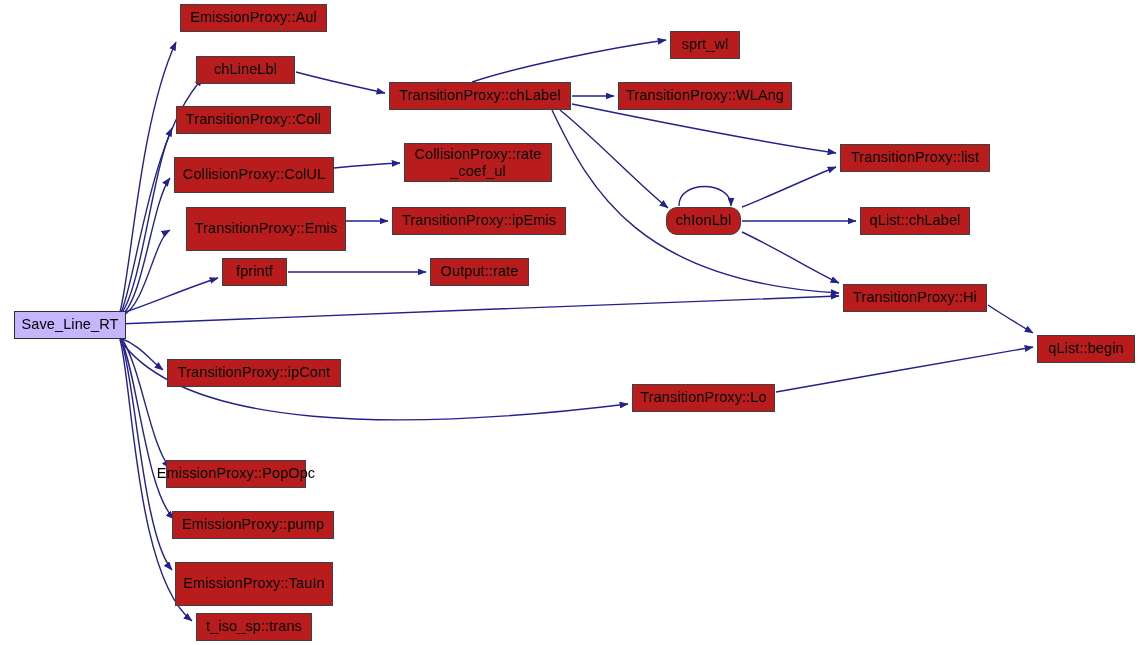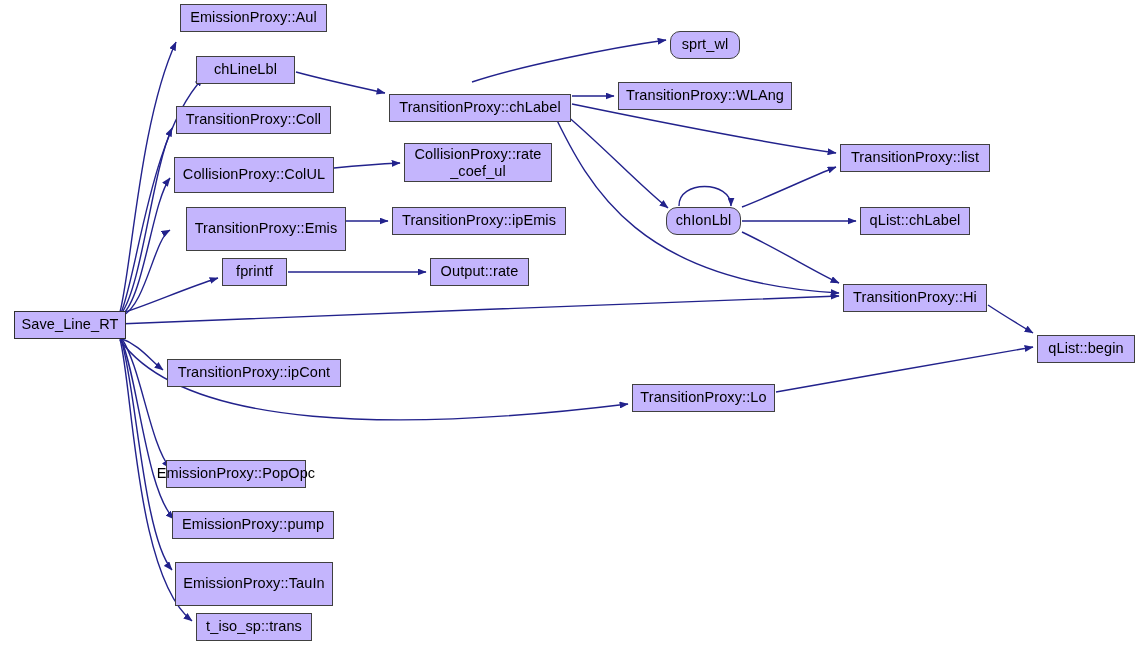--- a/index.html
+++ b/index.html
@@ -21,21 +21,21 @@
     left: 0;
     top: 0;
     width: 1141px;
     height: 645px;
     pointer-events: none;
   }
   .gnode {
     position: absolute;
     box-sizing: border-box;
     border: 1px solid #404040;
-    background: #c4b5fd;
+    background: #b91c1c;
     color: #000000;
     font-size: 14.5px;
     line-height: 1.18;
     display: flex;
     align-items: center;
     justify-content: center;
     text-align: center;
     white-space: pre;
     letter-spacing: 0.1px;
     z-index: 5;
@@ -97,26 +97,26 @@
       <div class="gnode" style="left: 196px; top: 56px; width: 99px; height: 28px;">chLineLbl</div>
       <div class="gnode" style="left: 176px; top: 106px; width: 155px; height: 28px;">TransitionProxy::Coll</div>
       <div class="gnode" style="left: 174px; top: 157px; width: 160px; height: 36px;">CollisionProxy::ColUL</div>
       <div class="gnode" style="left: 174px; top: 207px; width: 160px; height: 44px; margin-left: 12px;">TransitionProxy::Emis</div>
       <div class="gnode" style="left: 222px; top: 258px; width: 65px; height: 28px;">fprintf</div>
       <div class="gnode" style="left: 167px; top: 359px; width: 174px; height: 28px;">TransitionProxy::ipCont</div>
       <div class="gnode" style="left: 166px; top: 460px; width: 140px; height: 28px;">EmissionProxy::PopOpc</div>
       <div class="gnode" style="left: 172px; top: 511px; width: 162px; height: 28px;">EmissionProxy::pump</div>
       <div class="gnode" style="left: 175px; top: 562px; width: 158px; height: 44px;">EmissionProxy::TauIn</div>
       <div class="gnode" style="left: 196px; top: 613px; width: 116px; height: 28px;">t_iso_sp::trans</div>
-      <div class="gnode" style="left: 389px; top: 82px; width: 182px; height: 28px; margin-top: 12px;">TransitionProxy::chLabel</div>
+      <div class="gnode" style="left: 389px; top: 82px; width: 182px; height: 28px;">TransitionProxy::chLabel</div>
       <div class="gnode multiline" style="left: 404px; top: 143px; width: 148px; height: 39px;">CollisionProxy::rate
 _coef_ul</div>
       <div class="gnode" style="left: 392px; top: 207px; width: 174px; height: 28px;">TransitionProxy::ipEmis</div>
       <div class="gnode" style="left: 430px; top: 258px; width: 99px; height: 28px;">Output::rate</div>
-      <div class="gnode" style="left: 670px; top: 31px; width: 70px; height: 28px; border-radius: 10px;">sprt_wl</div>
+      <div class="gnode" style="left: 670px; top: 31px; width: 70px; height: 28px;">sprt_wl</div>
       <div class="gnode" style="left: 618px; top: 82px; width: 174px; height: 28px;">TransitionProxy::WLAng</div>
       <div class="gnode" style="left: 666px; top: 207px; width: 75px; height: 28px; border-radius: 11px;">chIonLbl</div>
       <div class="gnode" style="left: 840px; top: 144px; width: 150px; height: 28px;">TransitionProxy::list</div>
       <div class="gnode" style="left: 860px; top: 207px; width: 110px; height: 28px;">qList::chLabel</div>
       <div class="gnode" style="left: 843px; top: 284px; width: 144px; height: 28px;">TransitionProxy::Hi</div>
       <div class="gnode" style="left: 632px; top: 384px; width: 143px; height: 28px;">TransitionProxy::Lo</div>
       <div class="gnode" style="left: 1037px; top: 335px; width: 98px; height: 28px;">qList::begin</div>
     </div>
 </div>
 

